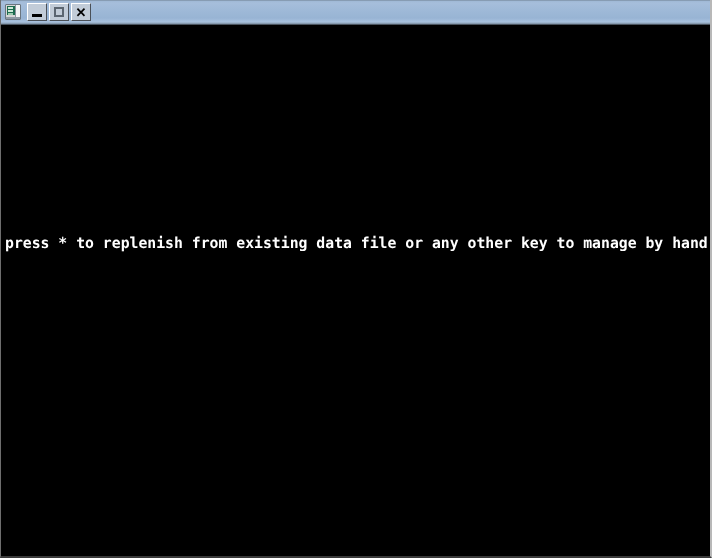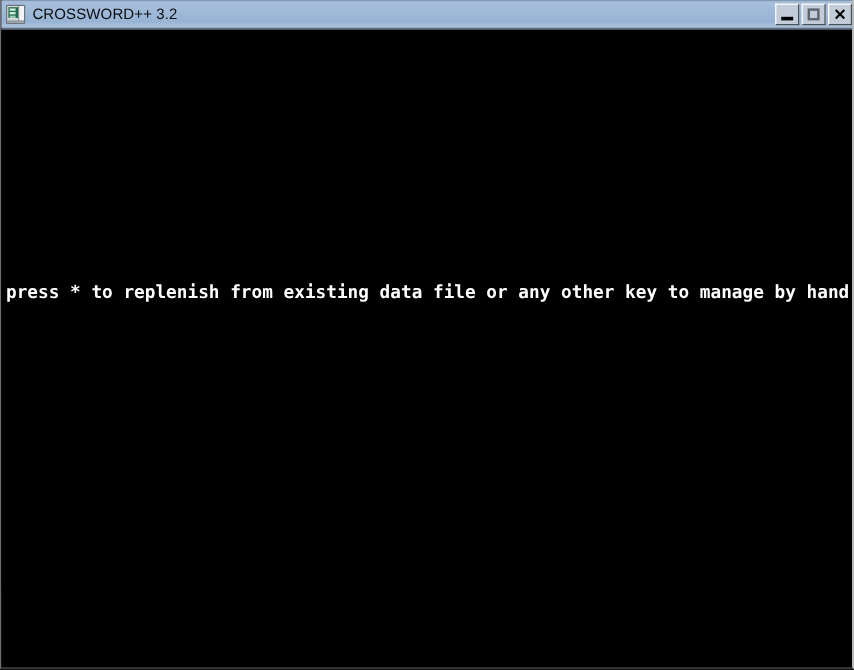--- a/index.html
+++ b/index.html
@@ -195,21 +195,20 @@
 <div id="window">
 
   <div id="titlebar">
 
     <div id="app-icon">
       <div class="screen"></div>
       <div class="page"></div>
       <div class="base"></div>
     </div>
 
-    <div id="title-text">CROSSWORD++ 3.2</div>
 
     <div id="window-buttons">
 
       <button class="winbtn min">
         <span class="glyph">
           <span class="bar"></span>
         </span>
       </button>
 
       <button class="winbtn max">

